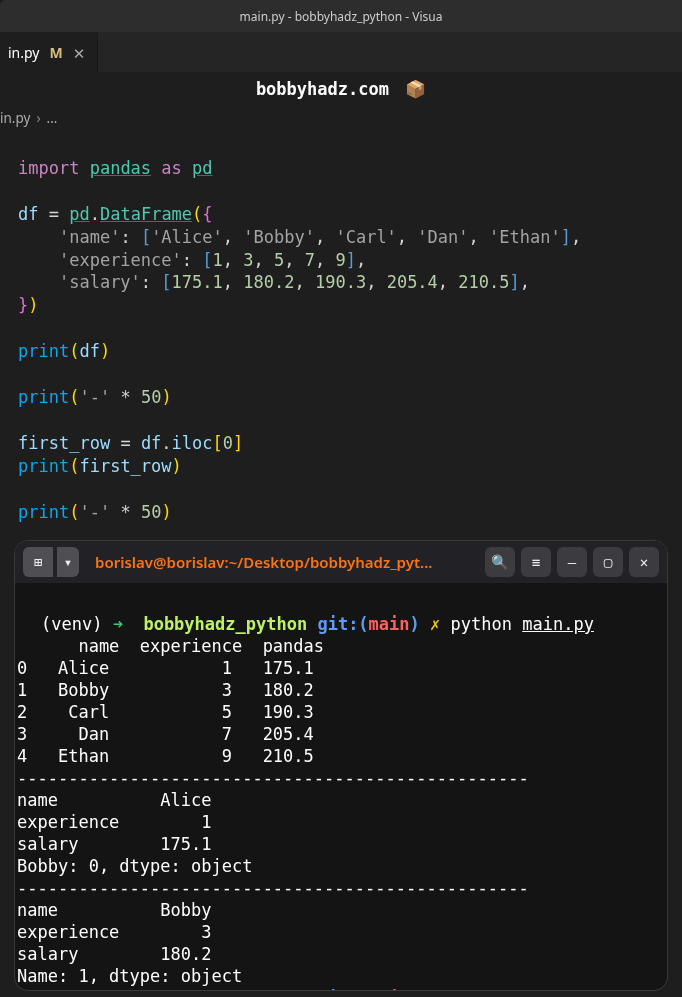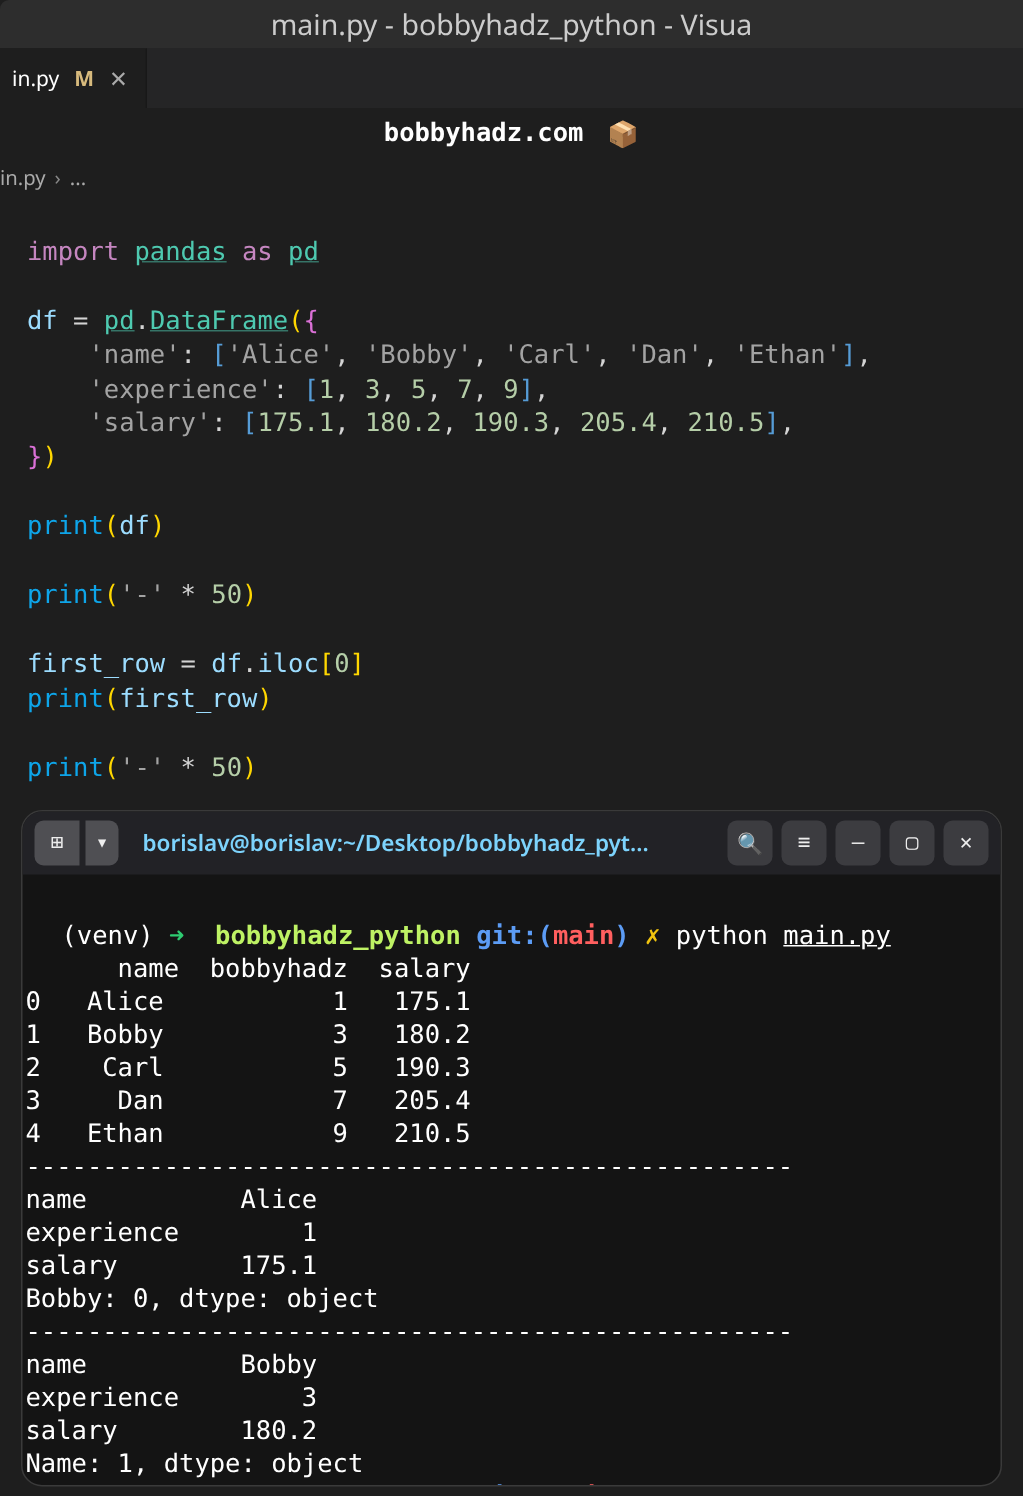--- a/index.html
+++ b/index.html
@@ -9,21 +9,21 @@
     background: #1e1e1e;
     font-family: 'Consolas','Menlo','Monaco',monospace;
     color: #d4d4d4;
     overflow: hidden;
     position: relative;
   }
   .titlebar {
     height: 32px;
     background: #2d2d2d;
     color: #ccc;
-    font-size: 19px;
+    font-size: 12px;
     display: flex;
     align-items: center;
     justify-content: center;
     font-family: system-ui, sans-serif;
     border-top-left-radius: 6px;
   }
   .tabs {
     height: 40px;
     background: #252526;
     display: flex;
@@ -121,21 +121,21 @@
     color: #eee;
     cursor: pointer;
     font-size: 14px;
   }
   .tbtn.first { border-radius: 6px 0 0 6px; background:#4f4f53;}
   .tbtn.second{ border-radius: 0 6px 6px 0; width: 22px;}
   .tbtn.icon { background: #3c3c40; }
   .tbtn.dark { background: #3c3c40; }
   .term-title {
     flex: 1;
-    color: #7dd3fc;
+    color: #f97316;
     font-weight: 600;
     font-size: 15px;
     padding-left: 10px;
     font-family: system-ui, sans-serif;
     white-space: nowrap;
     overflow: hidden;
     text-overflow: ellipsis;
   }
   .term-body {
     padding: 8px 2px 2px 2px;
@@ -224,21 +224,21 @@
       </div>
     <div class="tbtn dark">
         <span>▢</span>
       </div>
     <div class="tbtn dark">
         <span>✕</span>
       </div>
   </div>
   <div class="term-body">
 <span class="t-venv">(venv)</span> <span class="t-arrow">➜</span>  <span class="t-dir">bobbyhadz_python</span> <span class="t-git1">git:(</span><span class="t-git2">main</span><span class="t-git3">)</span> <span class="t-light">✗</span> <span>python</span> <span class="t-file">main.py</span>
-<span>      name  bobbyhadz  salary</span>
+<span>      name  experience  pandas</span>
 <span>0   Alice           1   175.1</span>
 <span>1   Bobby           3   180.2</span>
 <span>2    Carl           5   190.3</span>
 <span>3     Dan           7   205.4</span>
 <span>4   Ethan           9   210.5</span>
 <span>--------------------------------------------------</span>
 <span>name          Alice</span>
 <span>experience        1</span>
 <span>salary        175.1</span>
 <span>Bobby: 0, dtype: object</span>

